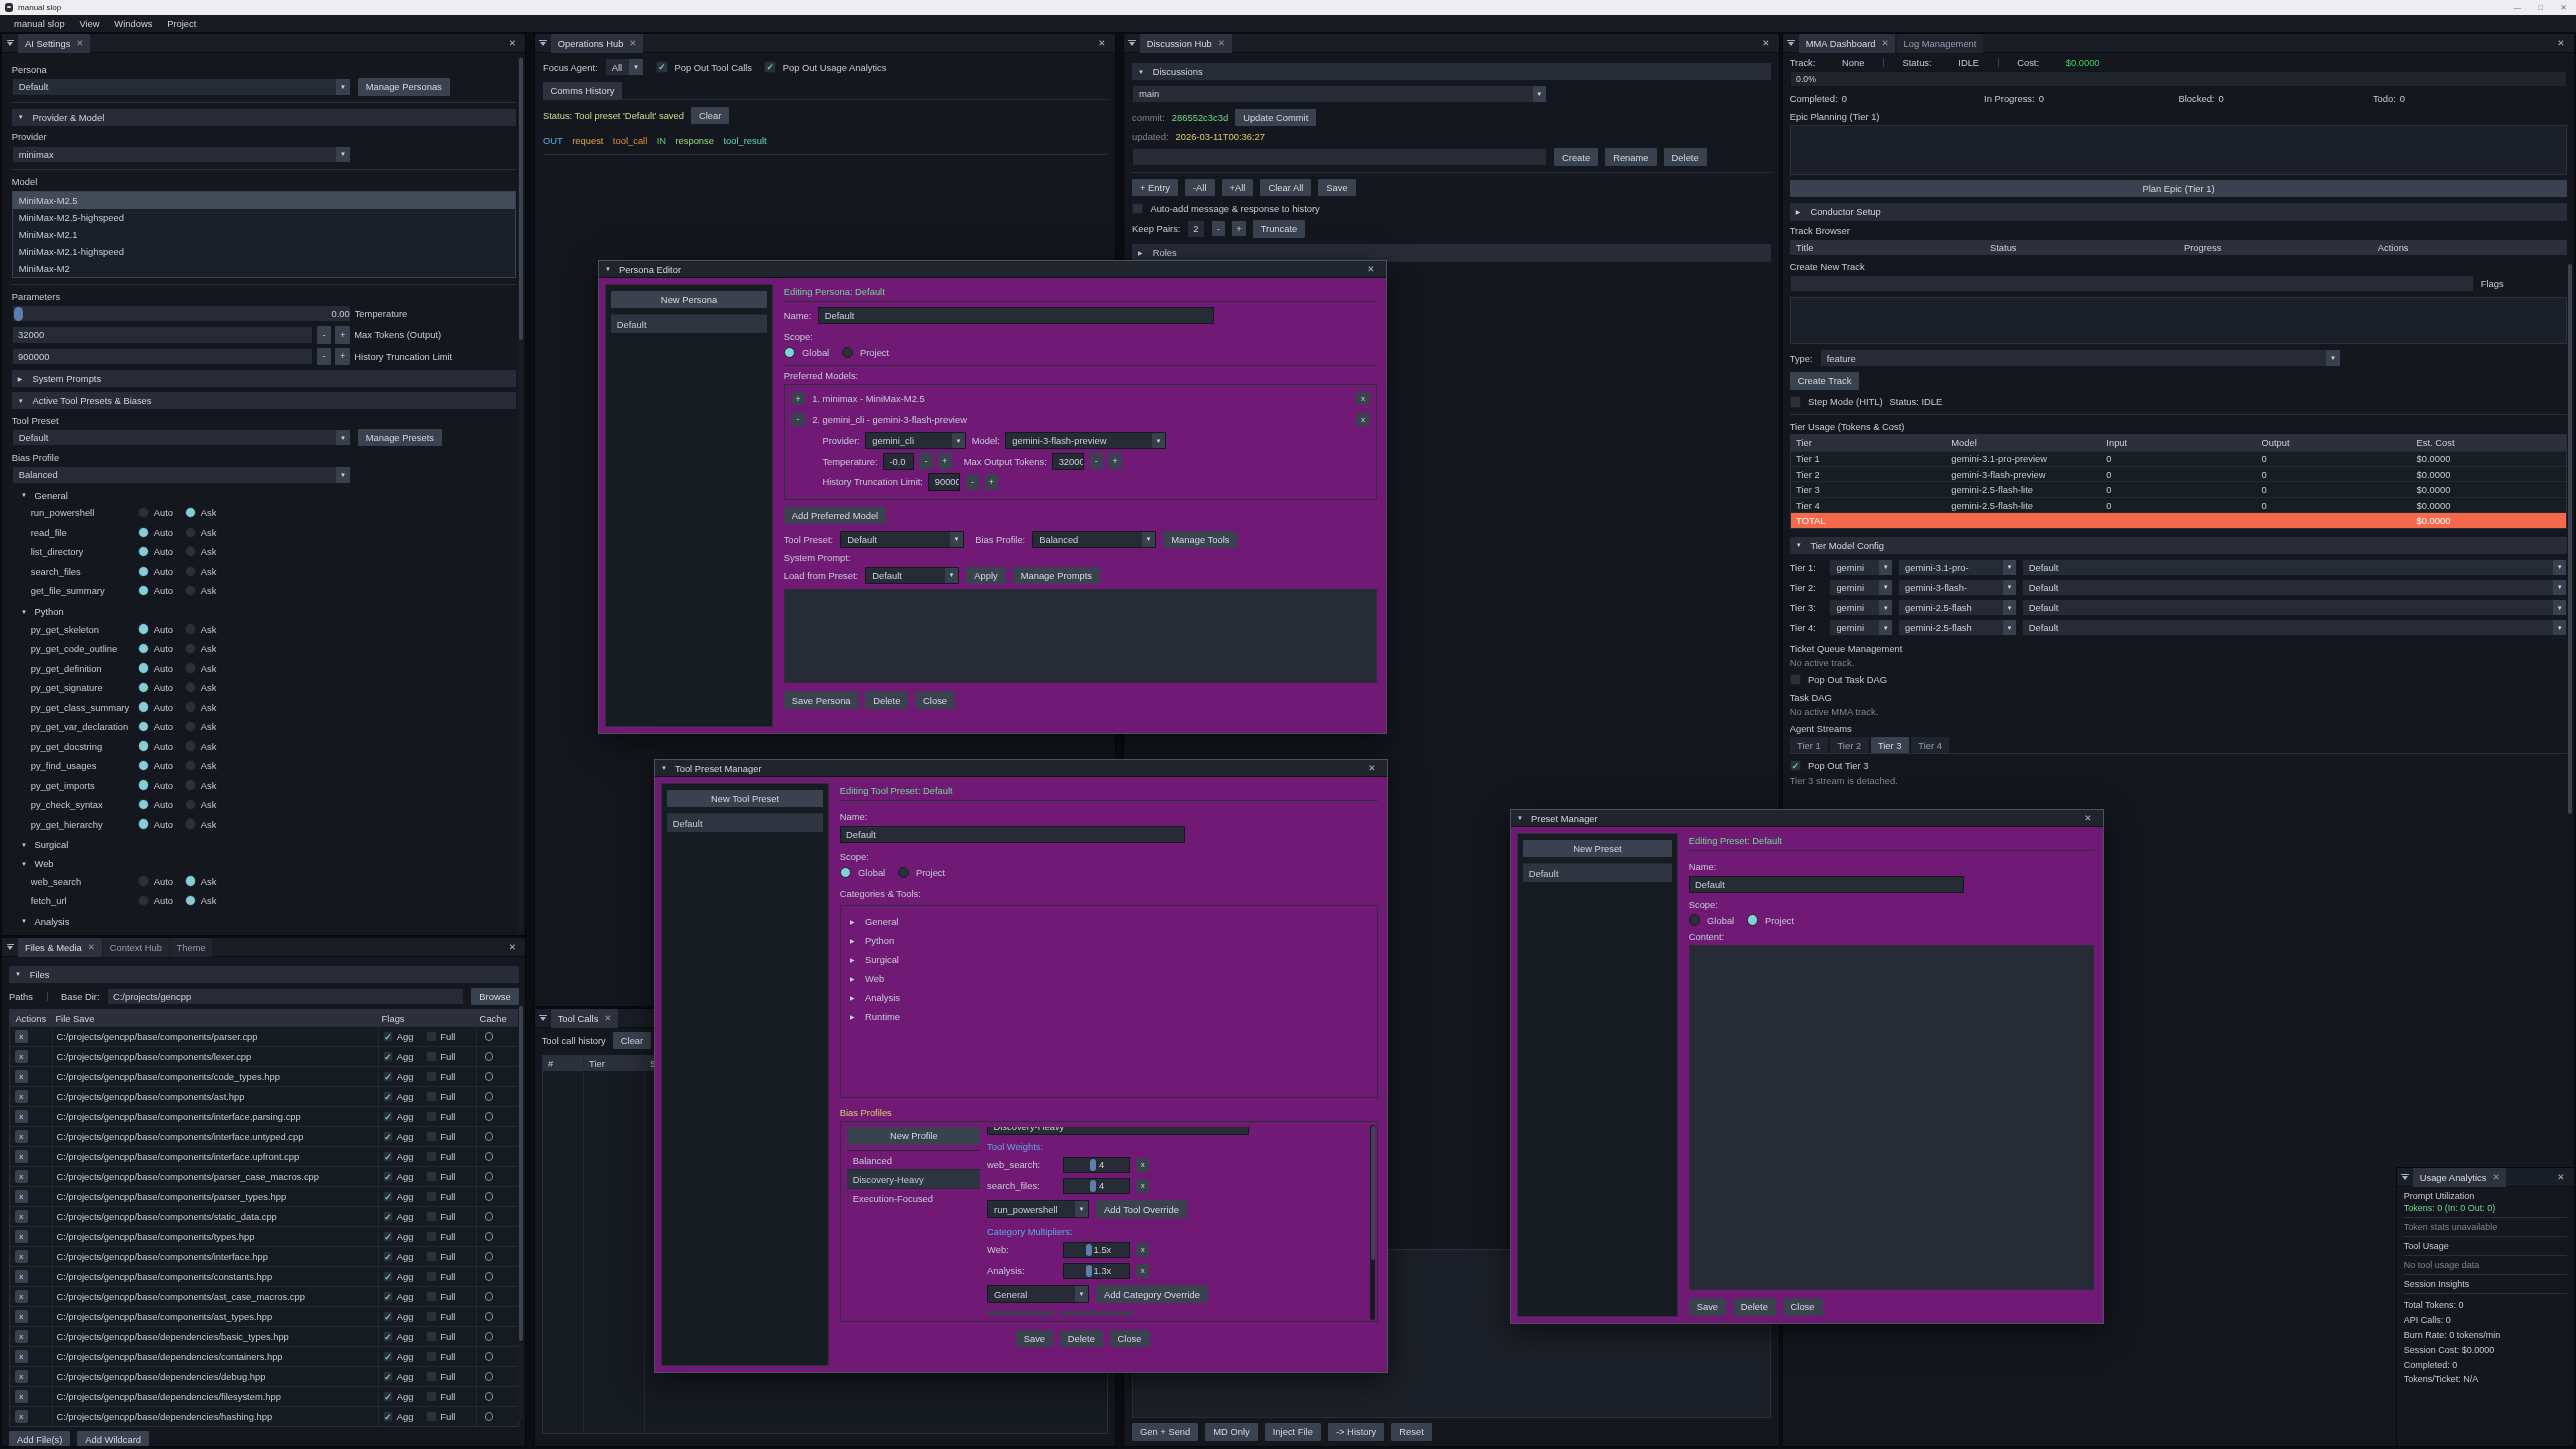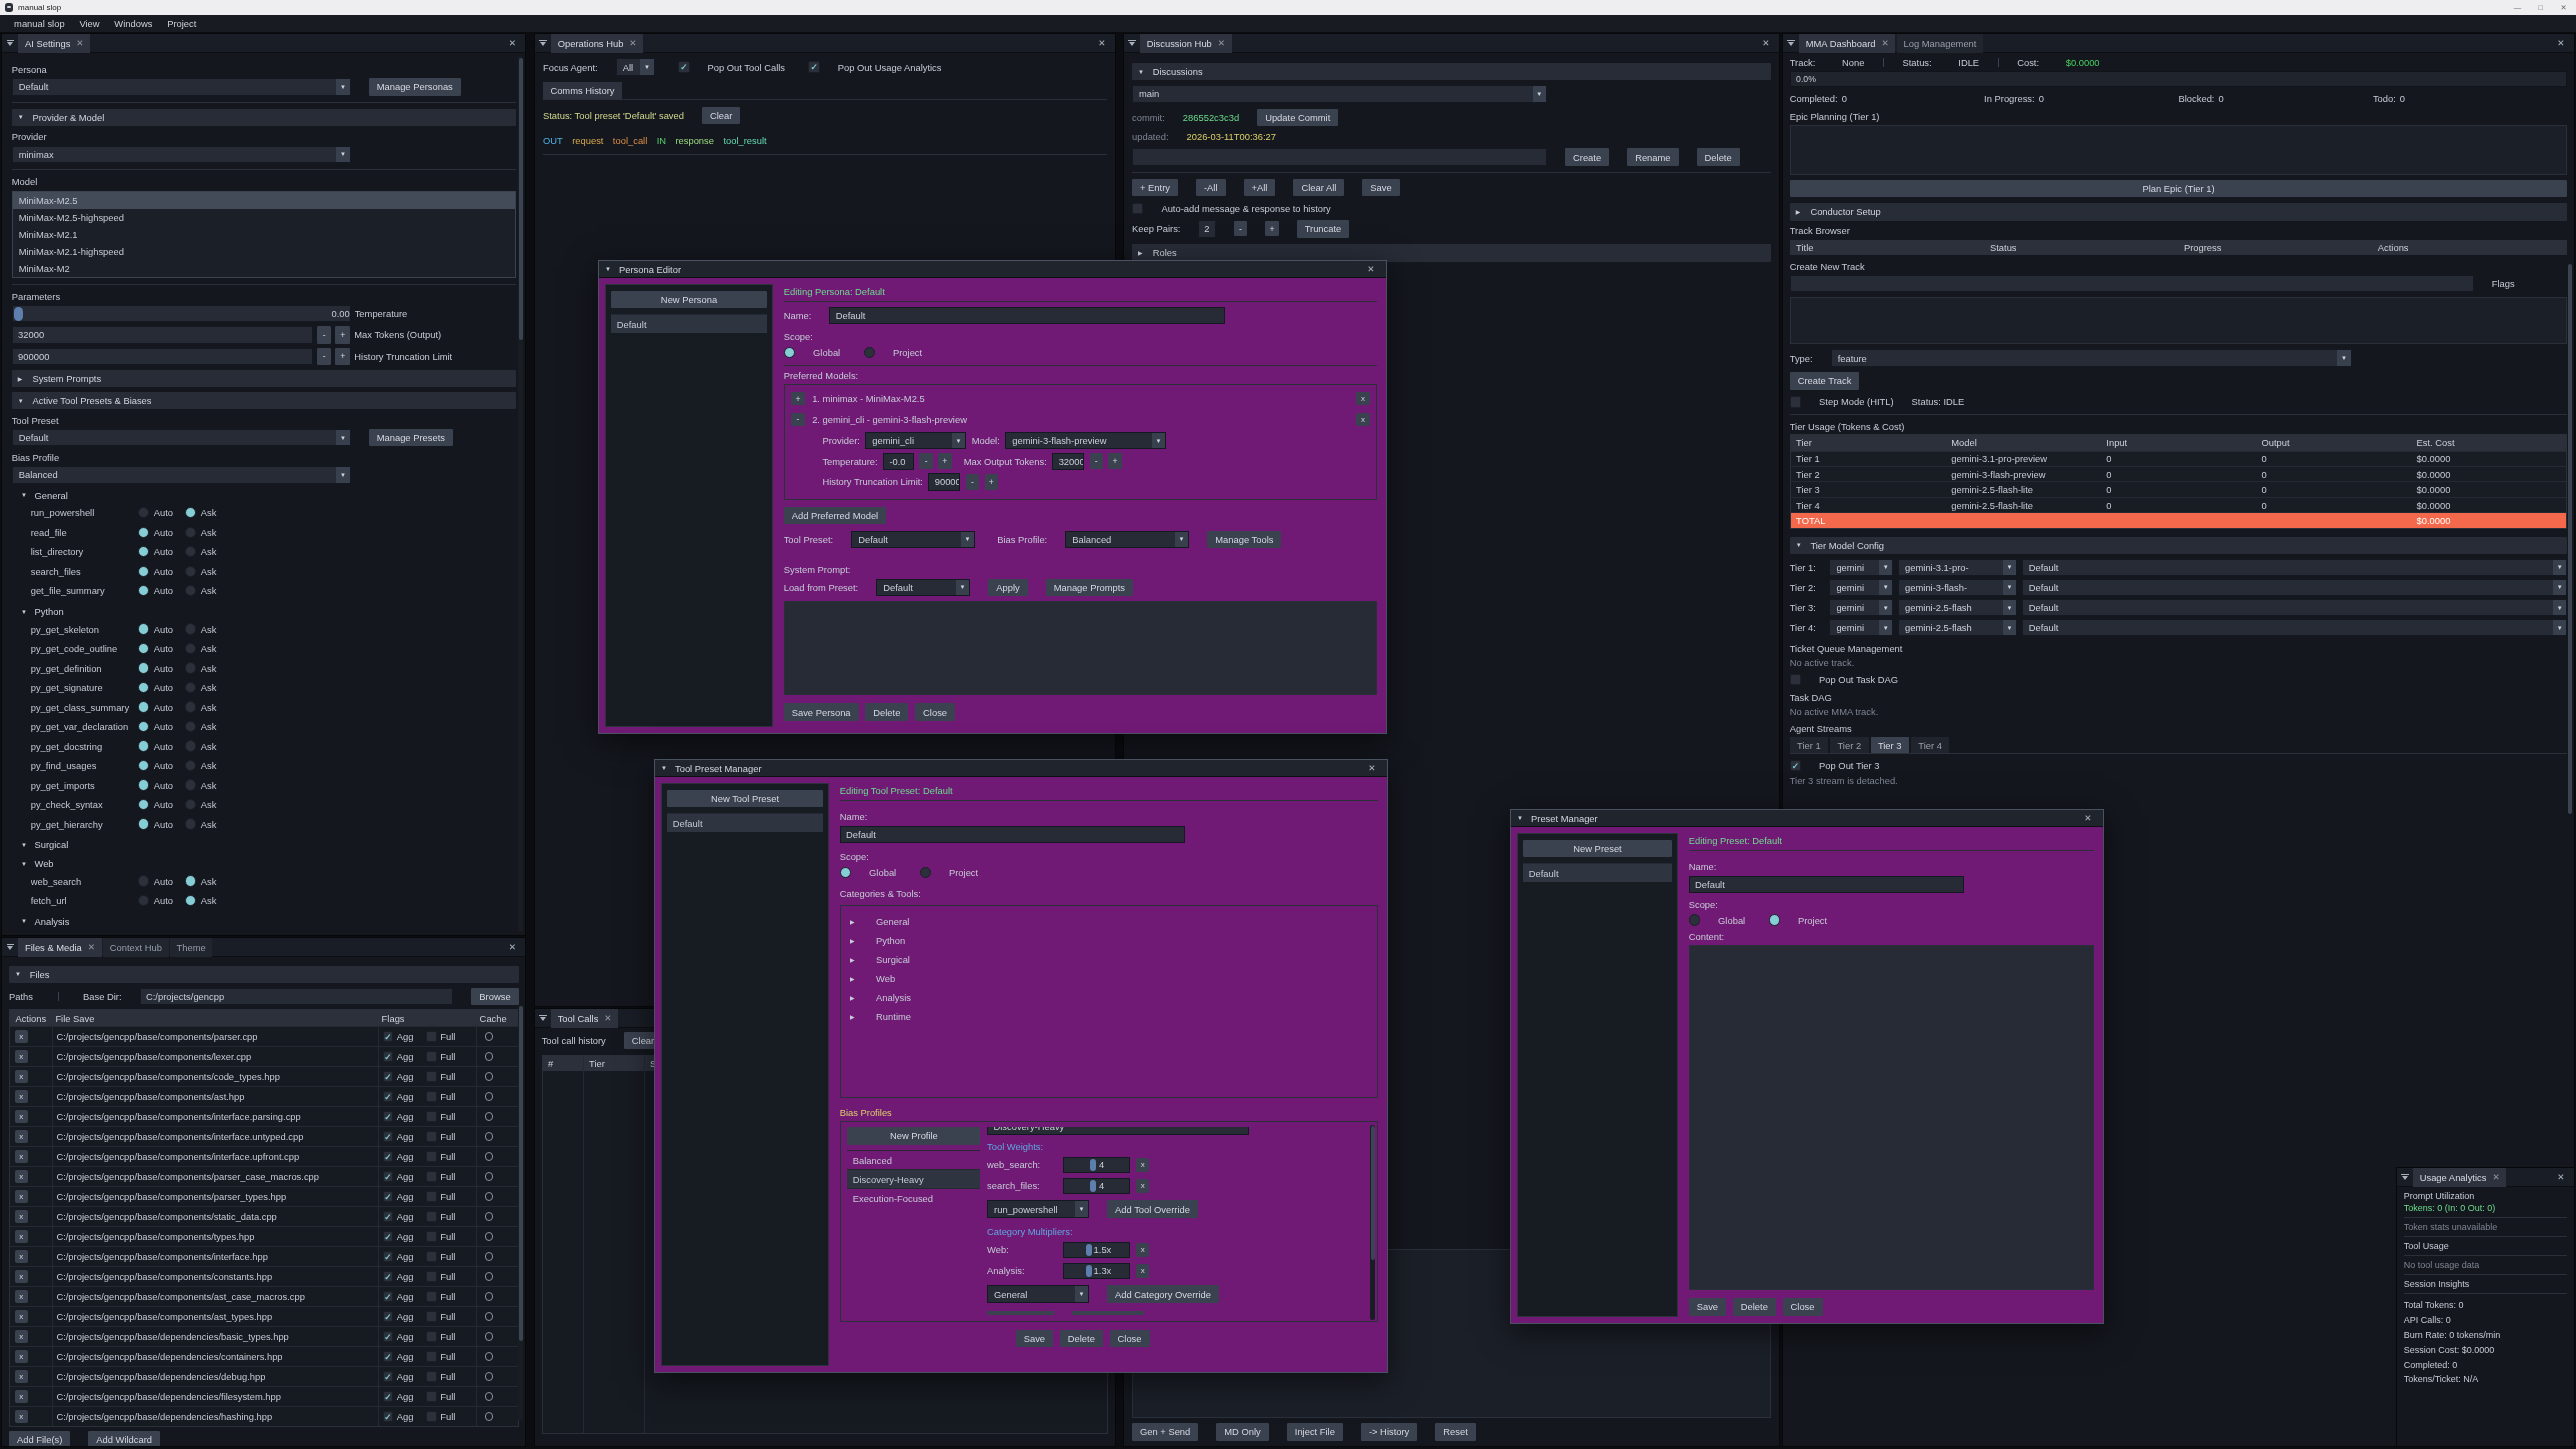--- a/index.html
+++ b/index.html
@@ -21,21 +21,21 @@
 .tab{height:19px;display:flex;align-items:center;padding:0 6.7px;background:#21252e;color:#979eac;margin-right:1.3px;white-space:nowrap}
 .tab.active{background:#2d323e;color:#d8dce4}
 .tab .tx{margin-left:6px;color:#8d93a0;font-size:8.7px}
 .closex{margin-left:auto;color:#aab0bc;font-size:8.7px;padding:0 5.4px}
 .closex::after{content:"✕"}
 
 .pad{padding:5.4px 9.4px}
 .lbl{color:#c6ccd6;margin:5.4px 0 3.4px}
 .muted{color:#7e8593}
 .hr{border-top:0.7px solid #2a2f3a;margin:6px 0}
-.row{display:flex;align-items:center;gap:18px}
+.row{display:flex;align-items:center;gap:7px}
 .select{height:17.4px;background:#262b35;border:0.7px solid #141820;display:flex;align-items:center;padding:0 0 0 6px;color:#ccd1da;white-space:nowrap;overflow:hidden}
 .select .ddv{margin-left:auto;width:13.4px;height:100%;background:#39404d;display:flex;align-items:center;justify-content:center;flex:none}
 .select .ddv::after{content:"▼";font-size:6px;color:#cfd4dc}
 .input{height:17.4px;background:#262b35;border:0.7px solid #141820;display:flex;align-items:center;padding:0 5.4px;color:#ccd1da;overflow:hidden;white-space:nowrap}
 .btn{height:17.4px;background:#3a414f;display:inline-flex;align-items:center;justify-content:center;padding:0 8px;color:#d6dae2;border-radius:1.3px;white-space:nowrap}
 .sq{width:14.8px;height:17.4px;background:#3a414f;display:flex;align-items:center;justify-content:center;border-radius:1.3px;color:#d6dae2;font-size:8.7px;flex:none}
 .sechdr{height:17.4px;background:#272c37;display:flex;align-items:center;padding:0 6px;gap:6.7px;border-radius:1.3px;color:#d2d6de;margin:4.7px 0}
 .tri{width:8px;display:inline-block;font-size:6px;color:#c8cdd6;flex:none}
 .tri.d::after{content:"▼"}
 .tri.r::after{content:"▶"}
@@ -1263,21 +1263,21 @@
               <span>Default</span>
               <span class="ddv"></span>
             </div>
           <span style="margin-left:4px">Bias Profile:</span>
           <div class="select" style="width:124px">
               <span>Balanced</span>
               <span class="ddv"></span>
             </div>
           <span class="btn">Manage Tools</span>
         </div>
-        <div class="lbl" style="margin-top:16px">System Prompt:</div>
+        <div class="lbl" style="margin-top:4px">System Prompt:</div>
         <div class="row">
           <span>Load from Preset:</span>
           <div class="select" style="width:94px">
               <span>Default</span>
               <span class="ddv"></span>
             </div>
           <span class="btn">Apply</span>
           <span class="btn">Manage Prompts</span>
         </div>
         <div class="mtext" style="height:94px;margin-top:5.4px;background:#262b35"></div>

